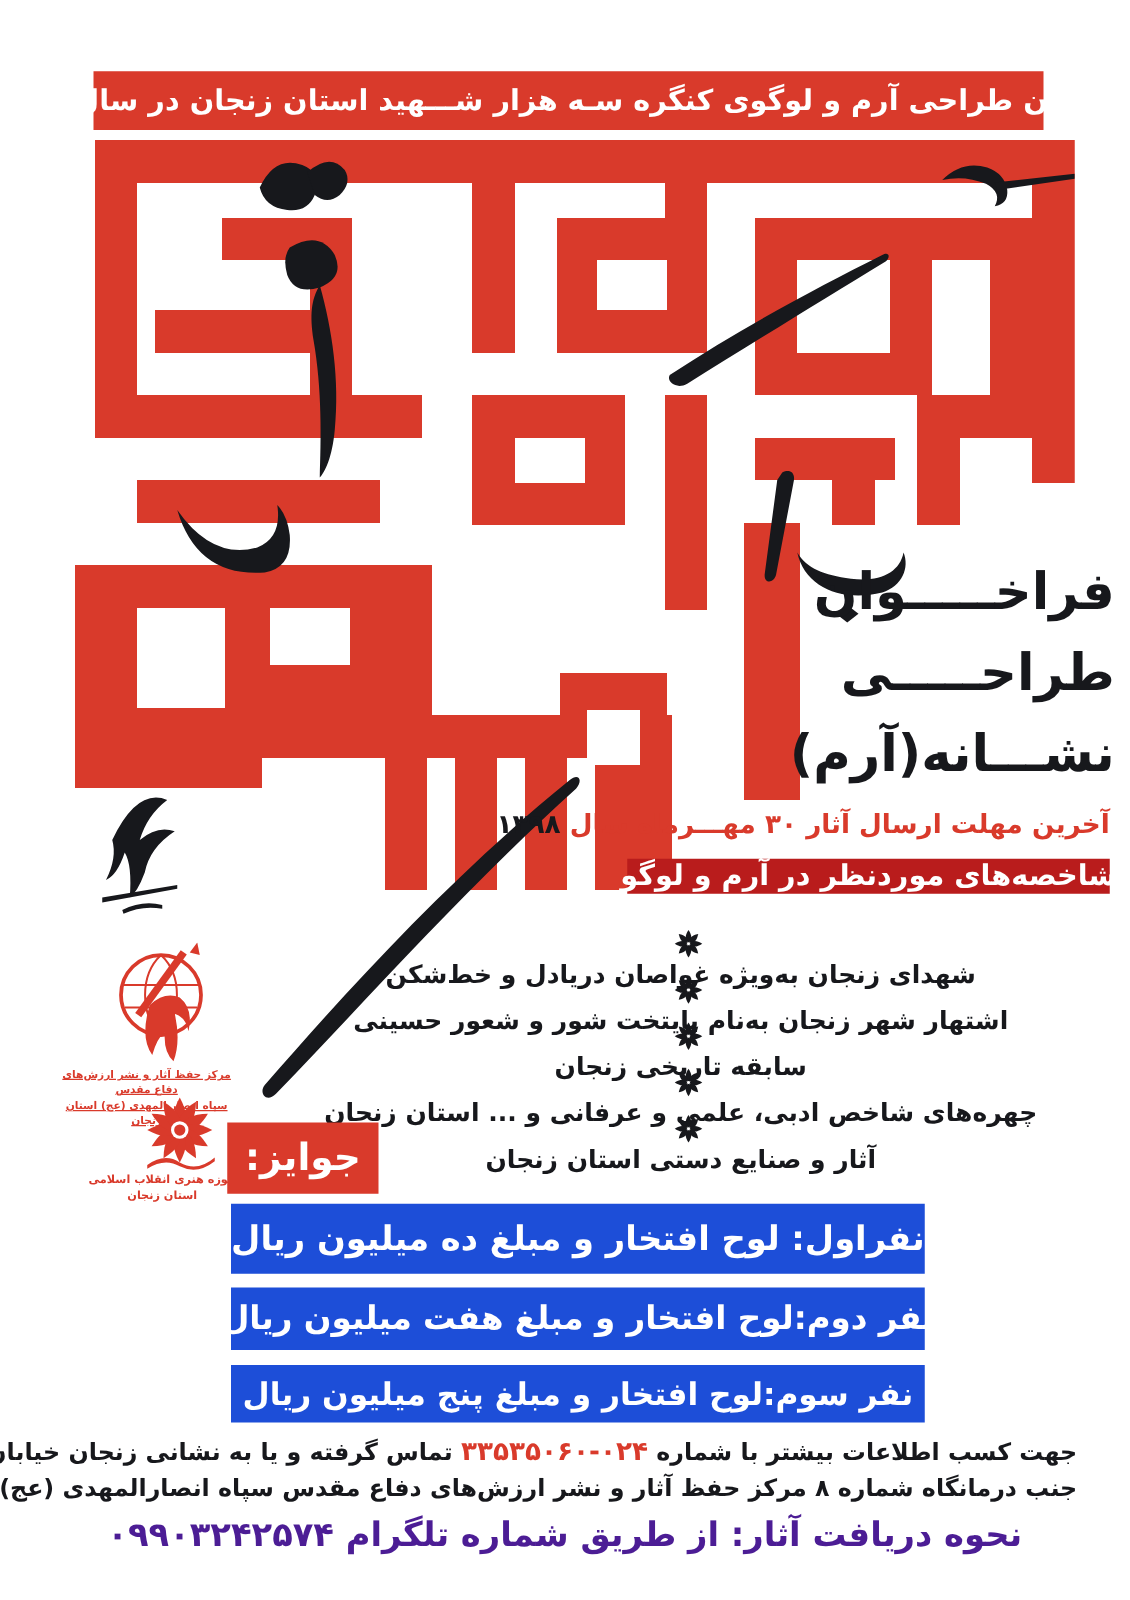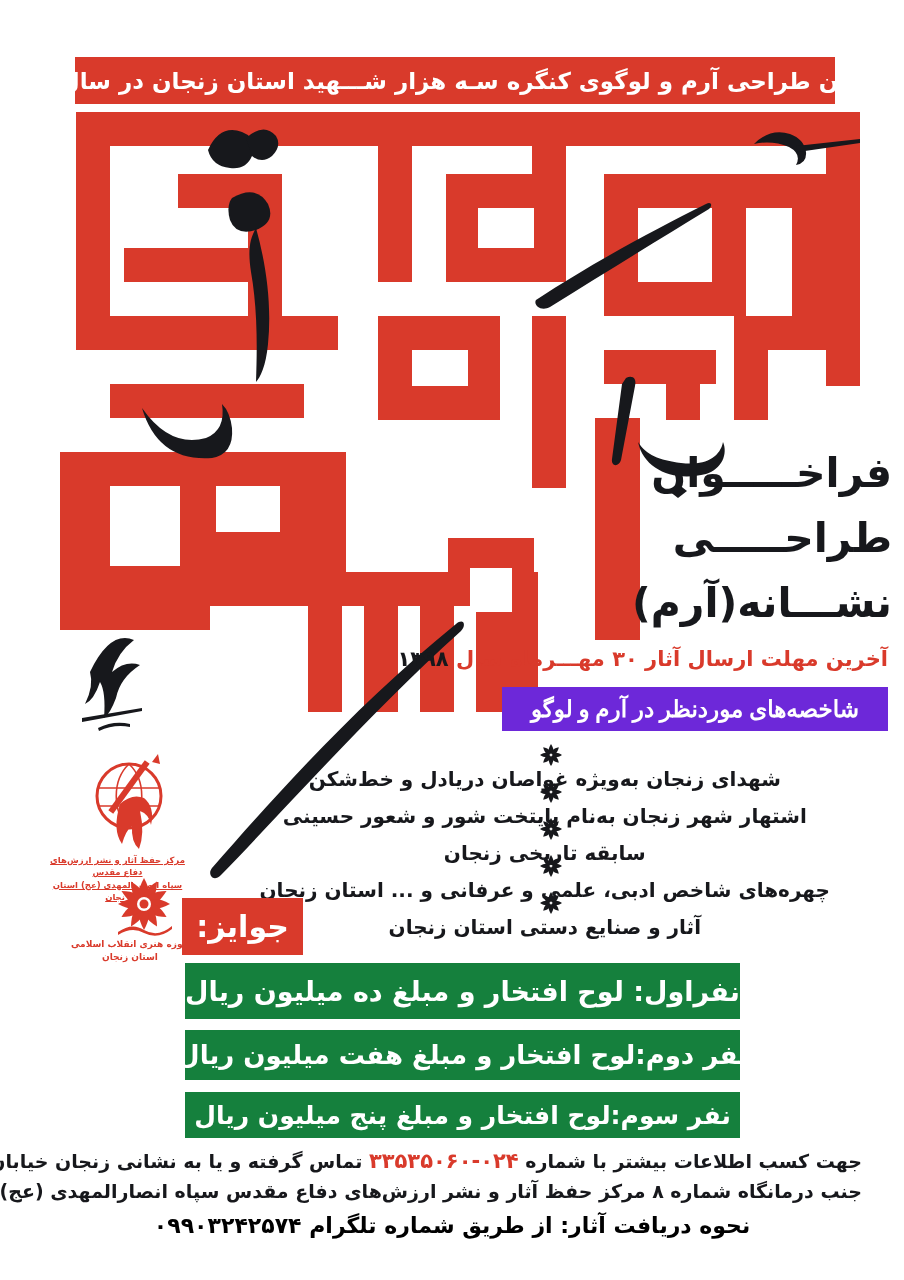--- a/index.html
+++ b/index.html
@@ -12,48 +12,48 @@
   .header-banner span{color:#ffffff;font-weight:bold;font-size:23px;white-space:nowrap;}
   
   .artwork{left:60px;top:112px;width:800px;height:790px;}
   
   .call-title{right:12px;top:441px;text-align:right;color:#17181c;}
   .call-title div{font-size:41px;font-weight:bold;line-height:65px;white-space:nowrap;}
   
   .deadline{right:16px;top:647px;font-size:21px;font-weight:bold;white-space:nowrap;color:#d93a2b;}
   .deadline .year{color:#17181c;}
   
-  .criteria-heading{right:16px;top:687px;width:386px;height:44px;background:#6d28d9;
-    display:flex;align-items:center;justify-content:center;font-family:Liberation Serif, serif;}
+  .criteria-heading{right:16px;top:687px;width:386px;height:28px;background:#b91c1c;
+    display:flex;align-items:center;justify-content:center;}
   .criteria-heading span{color:#ffffff;font-weight:bold;font-size:23px;white-space:nowrap;}
   .criteria-list{right:74px;top:743px;list-style:none;margin:0;padding:0;}
   .criteria-list li{display:flex;flex-direction:column;align-items:center;height:37px;direction:rtl;}
   .criteria-list li .flower{flex:0 0 24px;margin-left:13px;}
   .criteria-list li span.txt{font-size:20px;font-weight:bold;color:#17181c;white-space:nowrap;}
   
   .sepah-logo{left:70px;top:754px;width:118px;height:100px;}
   .logo-caption{color:#d93a2b;font-weight:bold;text-align:center;line-height:1.45;}
   .sepah-caption{left:40px;top:854px;width:155px;font-size:8.5px;text-decoration:underline;}
   .hozeh-logo{left:94px;top:874px;width:100px;height:64px;}
   .hozeh-caption{left:66px;top:938px;width:128px;font-size:9px;}
   
   .prizes-label{left:182px;top:898px;width:121px;height:57px;background:#d93a2b;
     display:flex;align-items:center;justify-content:center;}
   .prizes-label span{color:#ffffff;font-size:30px;font-weight:bold;}
-  .prize-banner{left:185px;width:555px;background:#15803d;display:flex;align-items:center;justify-content:center;}
+  .prize-banner{left:185px;width:555px;background:#1d4ed8;display:flex;align-items:center;justify-content:center;}
   .prize-banner span{color:#ffffff;font-weight:bold;white-space:nowrap;}
   .prize-1{top:963px;height:56px;} .prize-1 span{font-size:27px;}
   .prize-2{top:1030px;height:50px;} .prize-2 span{font-size:26px;}
   .prize-3{top:1092px;height:46px;} .prize-3 span{font-size:25px;}
   
   .contact-line1{left:42px;top:1149px;width:820px;text-align:center;font-size:19px;font-weight:bold;
     color:#17181c;white-space:nowrap;}
   .contact-line1 .phone{color:#d93a2b;font-size:21px;}
   .contact-line2{left:42px;top:1180px;width:820px;text-align:center;font-size:19px;font-weight:bold;color:#17181c;white-space:nowrap;}
-  .telegram-line{left:42px;top:1213px;width:820px;text-align:center;font-size:22px;font-weight:bold;color:#000000;white-space:nowrap;}
+  .telegram-line{left:42px;top:1213px;width:820px;text-align:center;font-size:27px;font-weight:bold;color:#4c1d95;white-space:nowrap;}
 </style>
 </head>
 <body>
 
 <div class="poster">
 
   <div class="abs header-banner">
     <span>فراخوان طراحی آرم و لوگوی کنگره سـه هزار شـــهید استان زنجان در سال ۱۴۰۰</span>
   </div>
 

